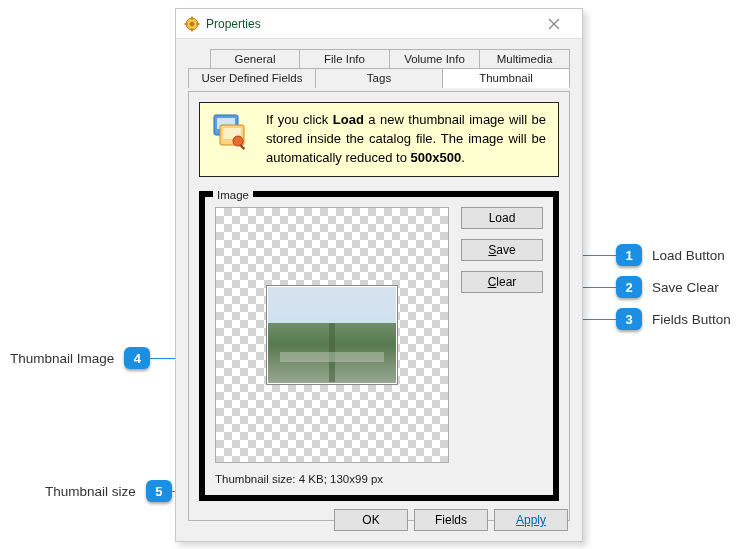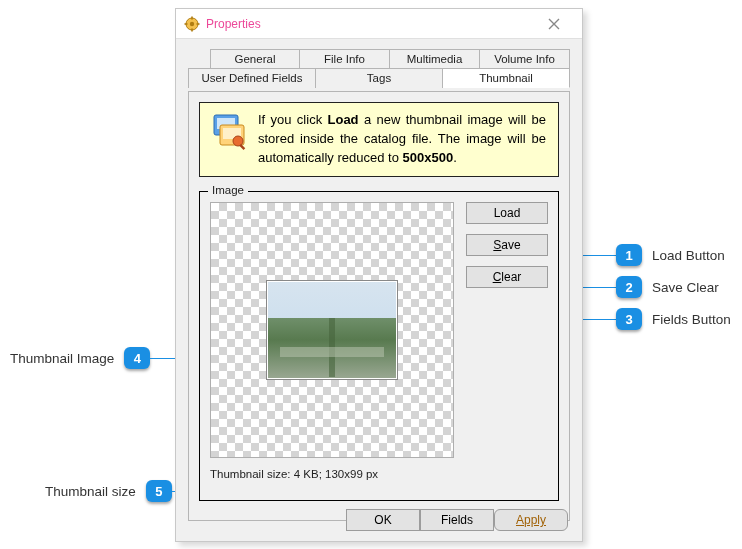--- a/index.html
+++ b/index.html
@@ -26,21 +26,21 @@
     height: 30px;
     background: #fff;
     border-bottom: 1px solid #e0e0e0;
     display: flex;
     align-items: center;
     padding: 0 8px;
     position: relative;
   }
   .titlebar .title {
     margin-left: 6px;
-    color: #ec4899;
+    color: #14532d;
     font-size: 12px;
   }
   .titlebar .app-icon svg { display:block; }
   .close-x {
     position: absolute;
     right: 8px; top: 0;
     width: 40px; height: 30px;
     display:flex; align-items:center; justify-content:center;
     color:#999;
     font-size: 16px;
@@ -78,35 +78,35 @@
     padding: 10px;
     height: 430px;
     position: relative;
   }
   
   .infobox {
     border: 1px solid #222;
     background: #ffffcf;
     padding: 8px 12px 8px 8px;
     display:flex;
-    gap:10px;
+    gap:18px;
     align-items:flex-start;
   }
   .infobox .info-icon svg { display:block; }
   .infobox .info-text {
     font-size: 13px;
     line-height: 1.45;
     color:#000;
     text-align: justify;
   }
   .infobox .info-text b { font-weight: bold; }
 
   
   .group {
-    border: 1px solid #000000;
+    border: 6px solid #000000;
     margin-top: 14px;
     padding: 10px;
     position: relative;
     height: 310px;
   }
   .group-title {
     position:absolute;
     top: -8px; left: 8px;
     background:#f0f0f0;
     padding: 0 4px;
@@ -167,24 +167,24 @@
   .btn .u { text-decoration: underline; }
   .thumb-size {
     margin-top: 10px;
     font-size: 11.5px;
     color: #222;
   }
   
   .dlg-buttons {
     position:absolute;
     right: 14px; bottom: 10px;
-    display:flex; gap:0;
+    display:flex; gap:6px;
   }
   .dlg-buttons .btn { width: 74px; }
-  .dlg-buttons .btn.disabled { color:#a16207;border-radius:6px; }
+  .dlg-buttons .btn.disabled { color:#0369a1; }
 
   
   .callout {
     position:absolute;
     display:flex;
     align-items:center;
     font-size: 13.5px;
     color:#333;
   }
   .callout.right { flex-direction: row; }
@@ -266,22 +266,22 @@
           <path d="M1 1 L11 11 M11 1 L1 11" stroke="#888" stroke-width="1.4"></path>
         </svg>
     </div>
   </div>
 
   <div class="body">
     <div class="tabs">
       <div class="tabrow row1">
         <div class="tab">General</div>
         <div class="tab">File Info</div>
+        <div class="tab">Volume Info</div>
         <div class="tab">Multimedia</div>
-        <div class="tab">Volume Info</div>
       </div>
       <div class="tabrow row2">
         <div class="tab">User Defined Fields</div>
         <div class="tab">Tags</div>
         <div class="tab active">Thumbnail</div>
       </div>
     </div>
 
     <div class="tabpanel">
       <div class="infobox">

